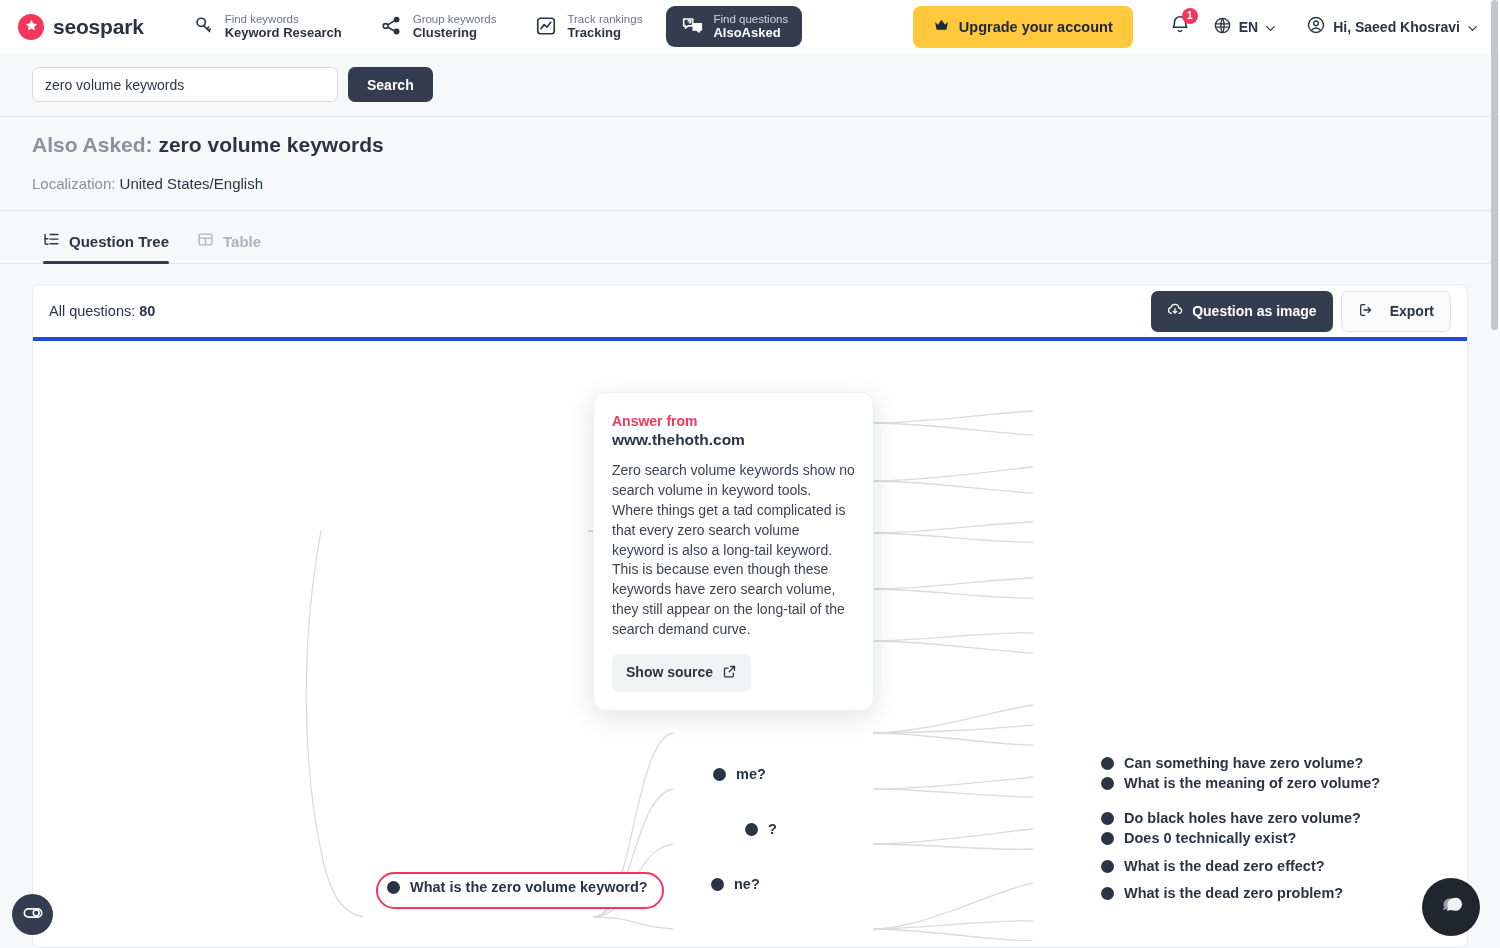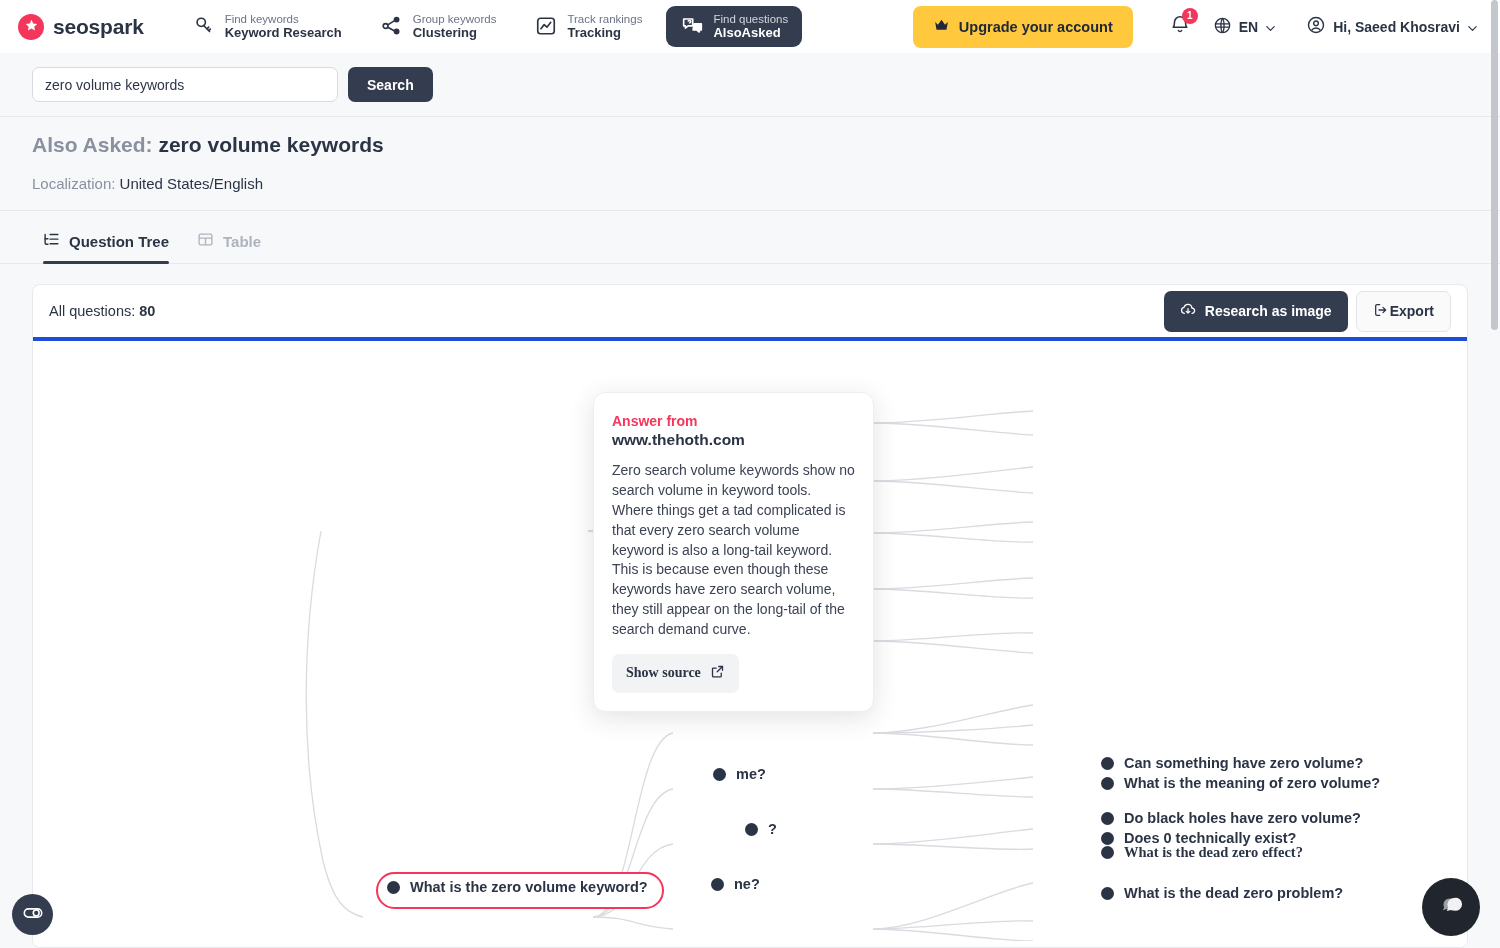--- a/index.html
+++ b/index.html
@@ -115,21 +115,21 @@
   }
   .qcount { font-size: 14.5px; color: #2b3445; }
   .qcount b { font-weight: 700; }
   .panel-actions { margin-left: auto; display: flex; gap: 8px; }
   .btn-dark {
     display: flex; align-items: center; gap: 9px; background: #343d4f; color: #fff;
     border: none; border-radius: 7px; padding: 10px 16px; font-size: 14px; font-weight: 700;
     cursor: pointer; font-family: inherit;
   }
   .btn-light {
-    display: flex; align-items: center; gap: 1px; background: #fafafb; color: #2b3445;
+    display: flex; align-items: center; gap: 16px; background: #fafafb; color: #2b3445;
     border: 1px solid #e2e4ea; border-radius: 7px; padding: 10px 16px; font-size: 14px;
     font-weight: 700; cursor: pointer; font-family: inherit;
   }
 
   
   .canvas { position: relative; width: 100%; height: calc(100% - 56px); overflow: hidden; background: #fff; }
   .canvas svg.edges { position: absolute; left: 0; top: 0; width: 1440px; height: 600px; pointer-events: none; }
 
   .node { position: absolute; display: flex; align-items: center; gap: 10px; }
   .node .dot {
@@ -147,23 +147,23 @@
   
   .answer-card {
     position: absolute; left: 593px; top: 392px; width: 281px;
     background: #ffffff; border: 1px solid #eceef2; border-radius: 12px;
     box-shadow: 0 6px 26px rgba(28,35,52,0.13); padding: 20px 18px 18px; z-index: 20;
   }
   .answer-from { font-size: 14px; font-weight: 700; color: #f5365c; }
   .answer-domain { font-size: 15.5px; font-weight: 700; color: #2b3445; margin-top: 2px; }
   .answer-body { font-size: 14px; line-height: 1.42; color: #3b4252; margin-top: 12px; }
   .show-source {
-    margin-top: 14px; display: inline-flex; align-items: center; gap: 9px;
+    margin-top: 14px; display: inline-flex; align-items: flex-start; gap: 9px;
     background: #f2f3f5; border: none; border-radius: 7px; padding: 10px 14px;
-    font-size: 14px; font-weight: 700; color: #2b3445; cursor: pointer; font-family: Liberation Serif, serif;
+    font-size: 14px; font-weight: 700; color: #2b3445; cursor: pointer; font-family: Liberation Sans, sans-serif;
   }
 
   
   .fab-left {
     position: absolute; left: 12px; bottom: 13px; width: 41px; height: 41px;
     border-radius: 50%; background: #343d4f; display: flex; align-items: center;
     justify-content: center; cursor: pointer; z-index: 40;
   }
   .fab-right {
     position: absolute; right: 20px; bottom: 12px; width: 58px; height: 58px;
@@ -350,21 +350,21 @@
           <b>80</b>
         </div>
         <div class="panel-actions">
           <button class="btn-dark">
             <span>
               <svg width="16" height="16" viewBox="0 0 24 24" fill="none" stroke="#fff" stroke-width="1.9" stroke-linecap="round" stroke-linejoin="round">
                   <path d="M6.5 17A4.5 4.5 0 016 8.1 6 6 0 0117.8 9 4 4 0 0118 17"></path>
                   <path d="M12 10v6.5M9.3 14l2.7 2.7L14.7 14"></path>
                 </svg>
             </span>
-            <span>Research as image</span>
+            <span>Question as image</span>
           </button>
           <button class="btn-light">
             <span>
               <svg width="16" height="16" viewBox="0 0 24 24" fill="none" stroke="#2b3445" stroke-width="1.9" stroke-linecap="round" stroke-linejoin="round">
                   <path d="M10 4H6a2 2 0 00-2 2v12a2 2 0 002 2h4"></path>
                   <path d="M15 8l4 4-4 4M19 12H9"></path>
                 </svg>
             </span>
             <span>Export</span>
           </button>
@@ -446,21 +446,21 @@
 
         <div class="node" style="left:1068px; top:467px;">
             <span class="dot"></span>
             <span class="label">Do black holes have zero volume?</span>
           </div>
         <div class="node" style="left:1068px; top:487px;">
             <span class="dot"></span>
             <span class="label">Does 0 technically exist?</span>
           </div>
 
-        <div class="node" style="left:1068px; top:501px;font-family:Liberation Serif, serif;">
+        <div class="node" style="left:1068px; top:515px;">
             <span class="dot"></span>
             <span class="label">What is the dead zero effect?</span>
           </div>
         <div class="node" style="left:1068px; top:542px;">
             <span class="dot"></span>
             <span class="label">What is the dead zero problem?</span>
           </div>
 
       </div>
     </div>

